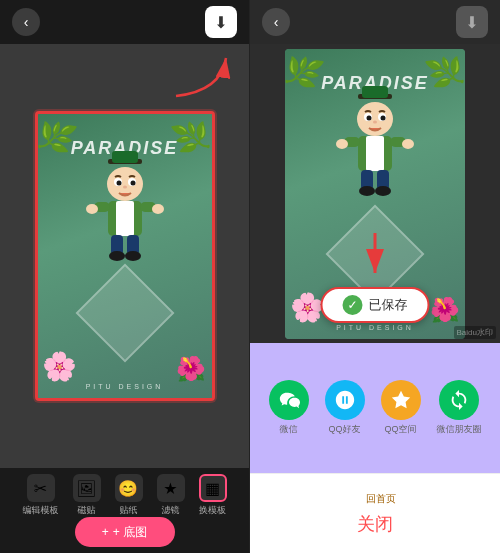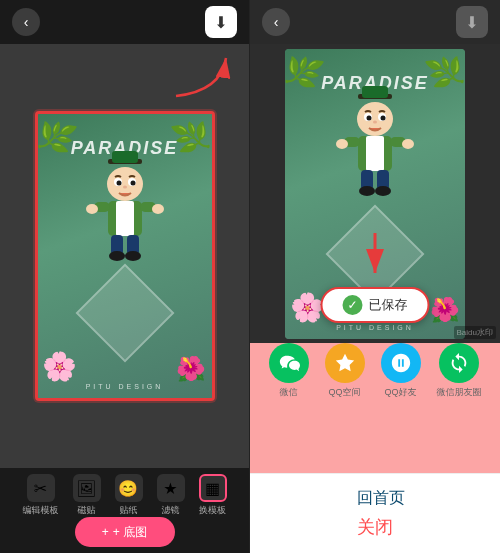--- a/index.html
+++ b/index.html
@@ -268,25 +268,25 @@
     .saved-text {
       font-size: 13px;
       color: #333;
       font-weight: 500;
       text-align: right;
     }
 
     
     .share-area {
       height: 130px;
-      background: #fca5a5;
-      display: flex;
-      flex-direction: column;
-      align-items: center;
-      justify-content: flex-start;
+      background: #c4b5fd;
+      display: flex;
+      flex-direction: column;
+      align-items: center;
+      justify-content: center;
       gap: 10px;
       flex-shrink: 0;
     }
 
     .share-icons-row {
       display: flex;
       gap: 16px;
       align-items: center;
     }
 
@@ -320,22 +320,22 @@
       display: flex;
       flex-direction: column;
       align-items: center;
       justify-content: center;
       gap: 6px;
       flex-shrink: 0;
       border-top: 1px solid #eee;
     }
 
     .home-btn-text {
-      font-size: 16px;
-      color: #0c4a6e;
+      font-size: 10px;
+      color: #a16207;
       margin-left: 12px;
     }
 
     .close-btn-text {
       font-size: 18px;
       color: #ff4d4f;
     }
 
     .watermark {
       position: absolute;
@@ -528,34 +528,34 @@
       <div class="share-icon-item">
         <div class="share-icon-circle wechat-color" style="background:#07c160;">
           <svg width="22" height="22" viewBox="0 0 24 24" fill="white">
               <path d="M9.5 4C5.36 4 2 7 2 10.5c0 2.04 1.04 3.86 2.67 5.03L4 18l2.67-1.33c.9.27 1.86.42 2.83.42.17 0 .33 0 .5-.01C10 16.78 10 16.14 10 15.5 10 11.36 13.58 8 18 8c.17 0 .33.01.5.01C17.44 5.69 13.73 4 9.5 4z"></path>
               <path d="M18 9.5c-3.31 0-6 2.24-6 5s2.69 5 6 5c.83 0 1.62-.15 2.33-.42L23 21l-.67-2.5C23.28 17.45 24 16.05 24 14.5c0-2.76-2.69-5-6-5z"></path>
             </svg>
         </div>
         <span class="share-icon-label">微信</span>
       </div>
       <div class="share-icon-item">
+        <div class="share-icon-circle" style="background:#12b7f5;">
+          <svg width="22" height="22" viewBox="0 0 24 24" fill="white">
+              <path d="M12 2C6.48 2 2 6.48 2 12s4.48 10 10 10 10-4.48 10-10S17.52 2 12 2zm-1 14H9V8h2v8zm4 0h-2V8h2v8z"></path>
+            </svg>
+        </div>
+        <span class="share-icon-label">QQ好友</span>
+      </div>
+      <div class="share-icon-item">
         <div class="share-icon-circle" style="background:#f5a623;">
           <svg width="22" height="22" viewBox="0 0 24 24" fill="white">
               <path d="M12 2l3.09 6.26L22 9.27l-5 4.87 1.18 6.88L12 17.77l-6.18 3.25L7 14.14 2 9.27l6.91-1.01L12 2z"></path>
             </svg>
         </div>
         <span class="share-icon-label">QQ空间</span>
-      </div>
-      <div class="share-icon-item">
-        <div class="share-icon-circle" style="background:#12b7f5;">
-          <svg width="22" height="22" viewBox="0 0 24 24" fill="white">
-              <path d="M12 2C6.48 2 2 6.48 2 12s4.48 10 10 10 10-4.48 10-10S17.52 2 12 2zm-1 14H9V8h2v8zm4 0h-2V8h2v8z"></path>
-            </svg>
-        </div>
-        <span class="share-icon-label">QQ好友</span>
       </div>
       <div class="share-icon-item">
         <div class="share-icon-circle" style="background:#07c160;">
           <svg width="22" height="22" viewBox="0 0 24 24" fill="white">
               <path d="M12 4V1L8 5l4 4V6c3.31 0 6 2.69 6 6 0 1.01-.25 1.97-.7 2.8l1.46 1.46C19.54 15.03 20 13.57 20 12c0-4.42-3.58-8-8-8zm0 14c-3.31 0-6-2.69-6-6 0-1.01.25-1.97.7-2.8L5.24 7.74C4.46 8.97 4 10.43 4 12c0 4.42 3.58 8 8 8v3l4-4-4-4v3z"></path>
             </svg>
         </div>
         <span class="share-icon-label">微信朋友圈</span>
       </div>
     </div>

